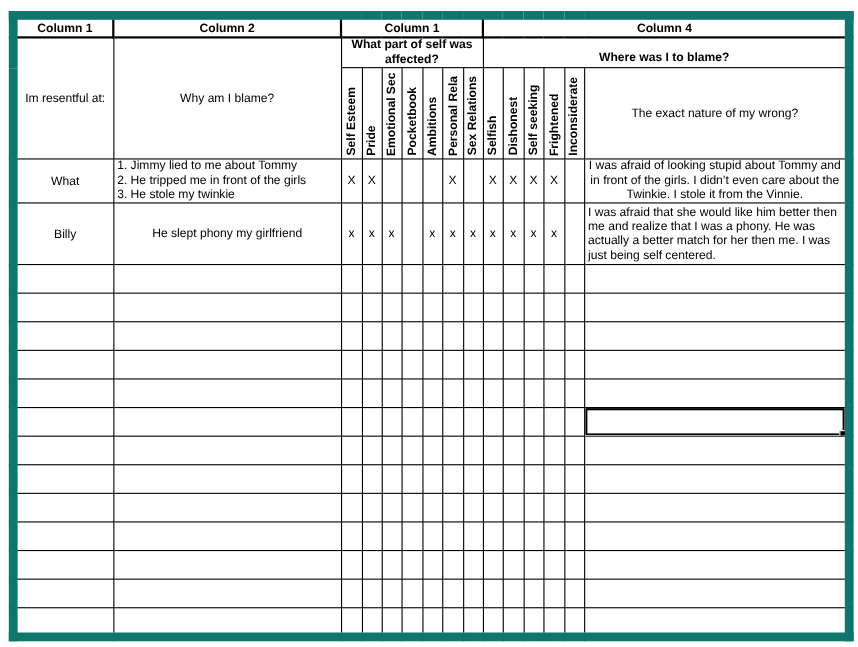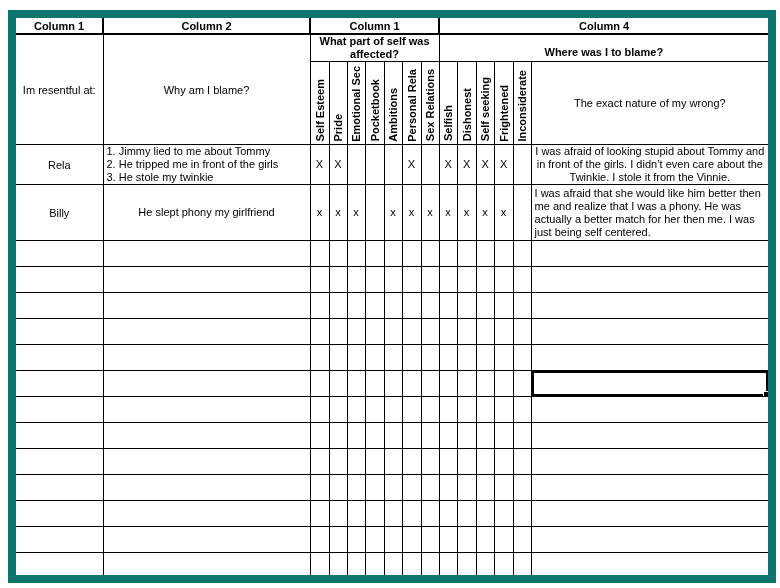--- a/index.html
+++ b/index.html
@@ -115,21 +115,21 @@
         </td>
     <td>
           <div class="vwrap">
             <span class="vtext">Inconsiderate</span>
           </div>
         </td>
     <td class="bold">The exact nature of my wrong?</td>
   </tr>
 
   <tr style="height:39px">
-    <td>Rela</td>
+    <td>What</td>
     <td class="left">
       <div class="line">1. Jimmy lied to me about Tommy</div>
       <div class="line">2. He tripped me in front of the girls</div>
       <div class="line">3. He stole my twinkie</div>
     </td>
     <td class="mark">X</td>
     <td class="mark">X</td>
     <td class="mark"></td>
     <td class="mark"></td>
     <td class="mark"></td>

